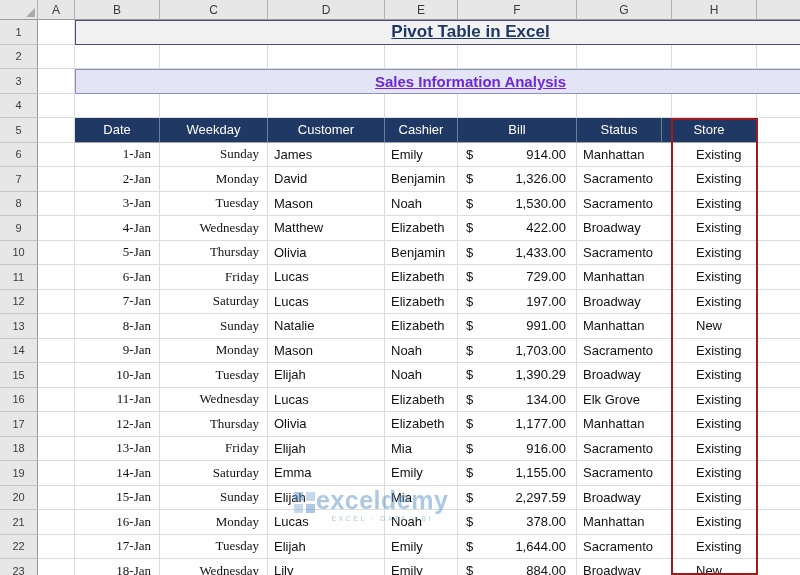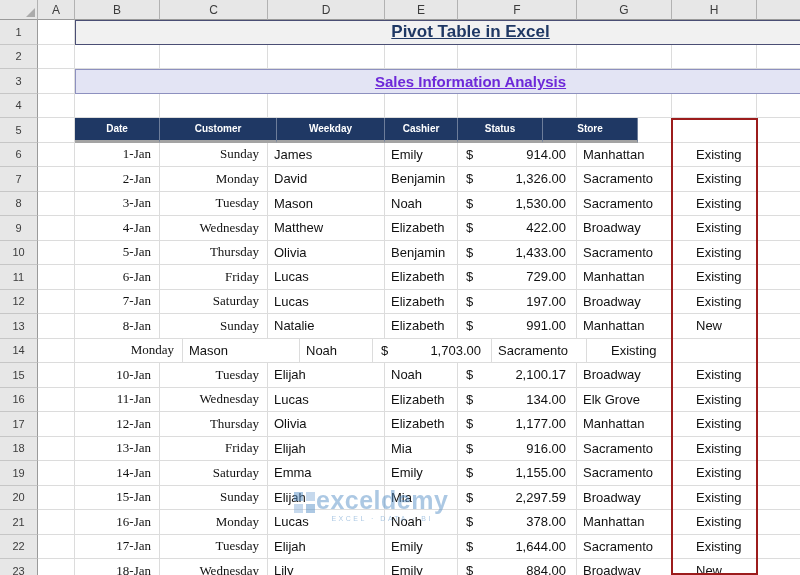--- a/index.html
+++ b/index.html
@@ -44,24 +44,24 @@
   .title-box {
     background: #F1F1F1; border: 1px solid #4a4e74;
     color: #1F3864; font-weight: bold; font-size: 17px;
   }
   .subtitle-box {
     background: #E3E4F4; border: 1px solid #8d90bf;
     color: #6d28d9; font-weight: 600; font-size: 15px;
   }
 
   .th {
-    background: #1F3864; color: #FFFFFF; font-weight: bold; font-size: 10px;
+    background: #1F3864; color: #FFFFFF; font-weight: normal; font-size: 13px;
     justify-content: center;
     border-right: 1px solid rgba(255,255,255,0.35);
-    border-bottom: 3px solid #a3a3a3;
+    border-bottom: 1px solid #a3a3a3;
   }
 
   .ar { justify-content: flex-end; padding-right: 8px; font-family: Liberation Serif, serif; }
   .al { padding-left: 6px; }
   .status-cell { padding-left: 24px; }
   .bill { justify-content: space-between; padding: 0 10px 0 8px; }
 
   
   .status-outline {
     position: absolute; left: 671px; top: 118px; width: 87px; height: 457px;
@@ -136,23 +136,24 @@
     <div class="cell cF"></div>
     <div class="cell cG"></div>
     <div class="cell cH"></div>
     <div class="cell cRest"></div>
   </div>
 
   <div class="row">
     <div class="cell rownum">5</div>
     <div class="cell cA"></div>
     <div class="cell cB th">Date</div>
+    <div class="cell cC th">Weekday</div>
     <div class="cell cD th">Customer</div>
-    <div class="cell cC th">Weekday</div>
     <div class="cell cE th">Cashier</div>
+    <div class="cell cF th">Bill</div>
     <div class="cell cH th">Status</div>
     <div class="cell cG th">Store</div>
     <div class="cell cRest"></div>
   </div>
 
   <div id="data-rows">
       <div class="row">
         <div class="cell rownum">6</div>
         <div class="cell cA"></div>
         <div class="cell cB ar">1-Jan</div>
@@ -268,41 +269,42 @@
           <span>$</span>
           <span>991.00</span>
         </div>
         <div class="cell cG al">Manhattan</div>
         <div class="cell cH status-cell">New</div>
         <div class="cell cRest"></div>
       </div>
       <div class="row">
         <div class="cell rownum">14</div>
         <div class="cell cA"></div>
+        <div class="cell cB ar">9-Jan</div>
         <div class="cell cC ar">Monday</div>
         <div class="cell cD al">Mason</div>
         <div class="cell cE al">Noah</div>
         <div class="cell cF bill">
           <span>$</span>
           <span>1,703.00</span>
         </div>
         <div class="cell cG al">Sacramento</div>
         <div class="cell cH status-cell">Existing</div>
         <div class="cell cRest"></div>
       </div>
       <div class="row">
         <div class="cell rownum">15</div>
         <div class="cell cA"></div>
         <div class="cell cB ar">10-Jan</div>
         <div class="cell cC ar">Tuesday</div>
         <div class="cell cD al">Elijah</div>
         <div class="cell cE al">Noah</div>
         <div class="cell cF bill">
           <span>$</span>
-          <span>2,100.17</span>
+          <span>1,390.29</span>
         </div>
         <div class="cell cG al">Broadway</div>
         <div class="cell cH status-cell">Existing</div>
         <div class="cell cRest"></div>
       </div>
       <div class="row">
         <div class="cell rownum">16</div>
         <div class="cell cA"></div>
         <div class="cell cB ar">11-Jan</div>
         <div class="cell cC ar">Wednesday</div>

